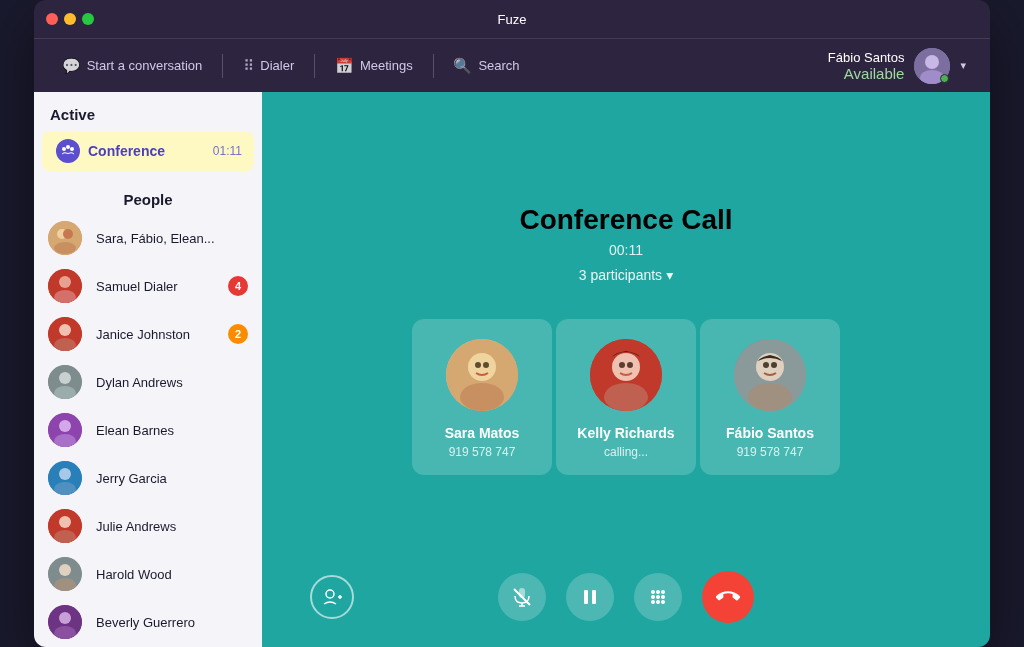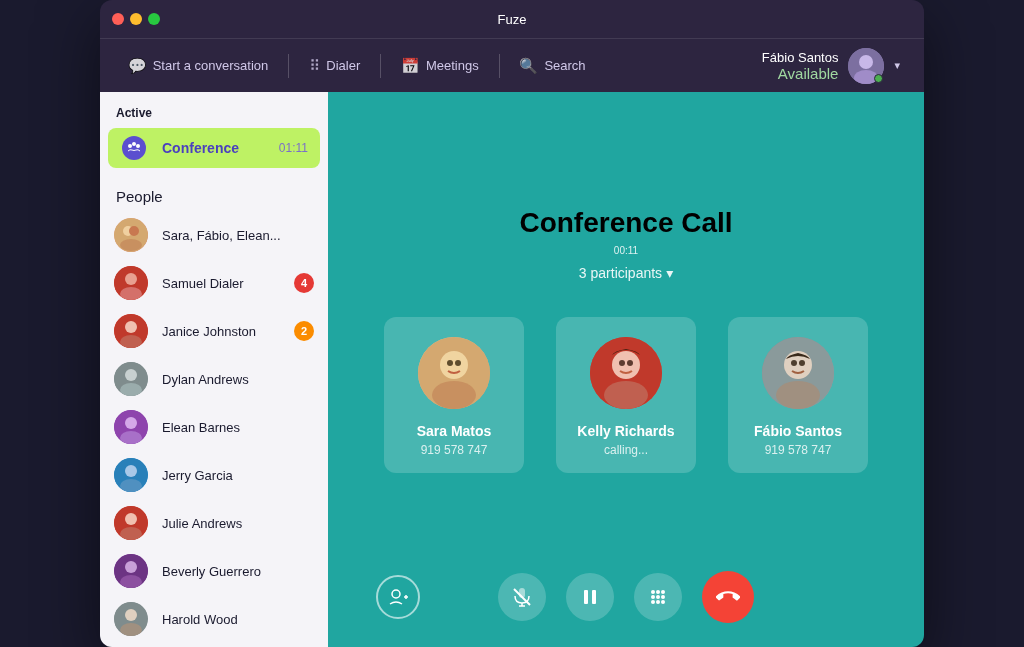--- a/index.html
+++ b/index.html
@@ -5,21 +5,21 @@
     * { box-sizing: border-box; margin: 0; padding: 0; }
     body {
       font-family: -apple-system, BlinkMacSystemFont, 'Segoe UI', sans-serif;
       background: #1a1a2e;
       display: flex;
       justify-content: center;
       align-items: center;
       min-height: 100vh;
     }
     .app-window {
-      width: 824px;
+      width: 956px;
       height: 647px;
       border-radius: 12px;
       overflow: hidden;
       display: flex;
       flex-direction: column;
       box-shadow: 0 20px 60px rgba(0,0,0,0.5);
     }
     
     .title-bar {
       background: #2d2540;
@@ -139,34 +139,34 @@
     
     .sidebar {
       width: 228px;
       background: #f5f4f8;
       flex-shrink: 0;
       overflow-y: auto;
       display: flex;
       flex-direction: column;
     }
     .sidebar-section-title {
-      font-size: 12px;
+      font-size: 15px;
       font-weight: 700;
       color: #1a1a2e;
       padding: 14px 16px 8px;
     }
     .active-item {
       display: flex;
       align-items: center;
       padding: 8px 12px 8px 14px;
-      background: #bef264;
+      background: #fef9c3;
       border-radius: 8px;
       margin: 0 8px 4px;
       cursor: pointer;
-      gap: 16px;
+      gap: 8px;
     }
     .active-item-icon {
       width: 24px;
       height: 24px;
       border-radius: 50%;
       background: #5b4fcf;
       display: flex;
       align-items: center;
       justify-content: center;
       color: white;
@@ -181,23 +181,24 @@
     }
     .active-item-time {
       font-size: 12px;
       color: #7b70c8;
     }
     .people-section {
       padding: 8px 0;
     }
     .people-title {
       font-size: 15px;
-      font-weight: 400;
+      font-weight: 700;
       color: #1a1a2e;
       padding: 8px 16px 6px;
+      text-align: center;
     }
     .person-item {
       display: flex;
       align-items: center;
       padding: 7px 14px;
       cursor: pointer;
       gap: 14px;
       position: relative;
     }
     .person-avatar {
@@ -254,37 +255,37 @@
       position: relative;
     }
     .call-title {
       color: #000000;
       font-size: 28px;
       font-weight: 600;
       margin-bottom: 6px;
     }
     .call-timer {
       color: rgba(255,255,255,0.85);
-      font-size: 10px;
+      font-size: 14px;
       margin-bottom: 9px;
     }
     .participants-btn {
       display: flex;
       align-items: center;
       gap: 4px;
       color: rgba(255,255,255,0.9);
       font-size: 14px;
       cursor: pointer;
       background: none;
       border: none;
       margin-bottom: 36px;
     }
     .participants-cards {
       display: flex;
-      gap: 32px;
+      gap: 4px;
       justify-content: space-between;
       margin-bottom: 60px;
     }
     .participant-card {
       background: rgba(255,255,255,0.18);
       border-radius: 12px;
       padding: 20px 20px 16px;
       display: flex;
       flex-direction: column;
       align-items: center;
@@ -510,39 +511,39 @@
             <svg width="34" height="34" viewBox="0 0 34 34">
               <rect width="34" height="34" rx="17" fill="#c0392b"></rect>
               <circle cx="17" cy="13" r="6" fill="#f0c0b0"></circle>
               <ellipse cx="17" cy="28" rx="11" ry="7" fill="#c06050"></ellipse>
             </svg>
           </div>
           <span class="person-name">Julie Andrews</span>
         </div>
 
         <div class="person-item">
+          <div class="person-avatar av-hw">
+            <svg width="34" height="34" viewBox="0 0 34 34">
+              <rect width="34" height="34" rx="17" fill="#7f8c8d"></rect>
+              <circle cx="17" cy="13" r="6" fill="#e0d0c0"></circle>
+              <ellipse cx="17" cy="28" rx="11" ry="7" fill="#a09080"></ellipse>
+            </svg>
+          </div>
+          <span class="person-name">Harold Wood</span>
+        </div>
+
+        <div class="person-item">
           <div class="person-avatar av-bg">
             <svg width="34" height="34" viewBox="0 0 34 34">
               <rect width="34" height="34" rx="17" fill="#6c3483"></rect>
               <circle cx="17" cy="13" r="6" fill="#c8a0d8"></circle>
               <ellipse cx="17" cy="28" rx="11" ry="7" fill="#8c50a0"></ellipse>
             </svg>
           </div>
           <span class="person-name">Beverly Guerrero</span>
-        </div>
-
-        <div class="person-item">
-          <div class="person-avatar av-hw">
-            <svg width="34" height="34" viewBox="0 0 34 34">
-              <rect width="34" height="34" rx="17" fill="#7f8c8d"></rect>
-              <circle cx="17" cy="13" r="6" fill="#e0d0c0"></circle>
-              <ellipse cx="17" cy="28" rx="11" ry="7" fill="#a09080"></ellipse>
-            </svg>
-          </div>
-          <span class="person-name">Harold Wood</span>
         </div>
 
         <div class="person-item">
           
           
         </div>
 
       </div>
     </div>
 

